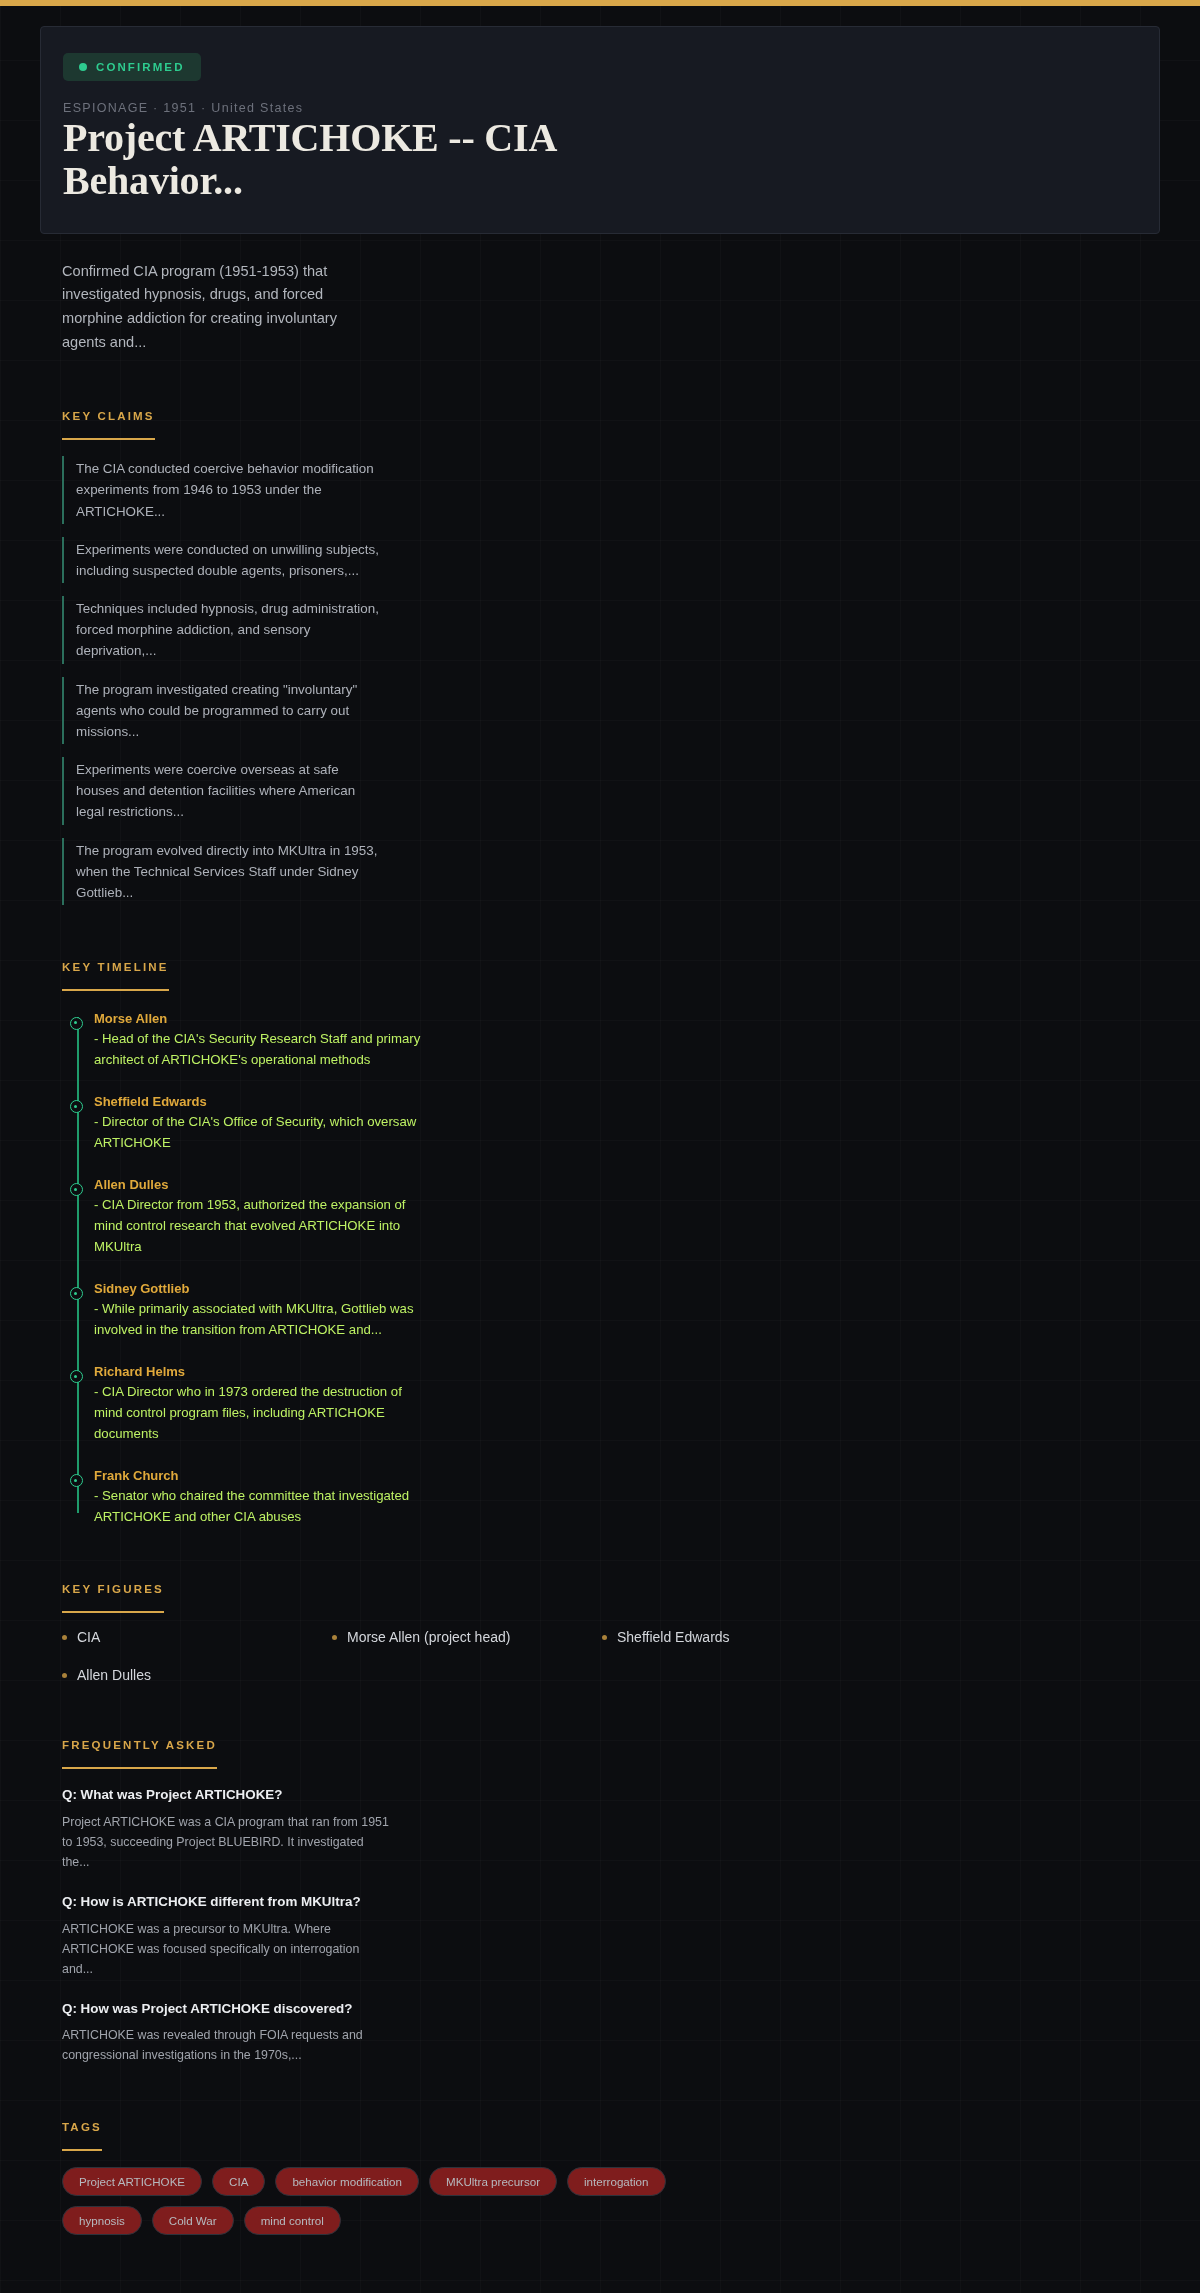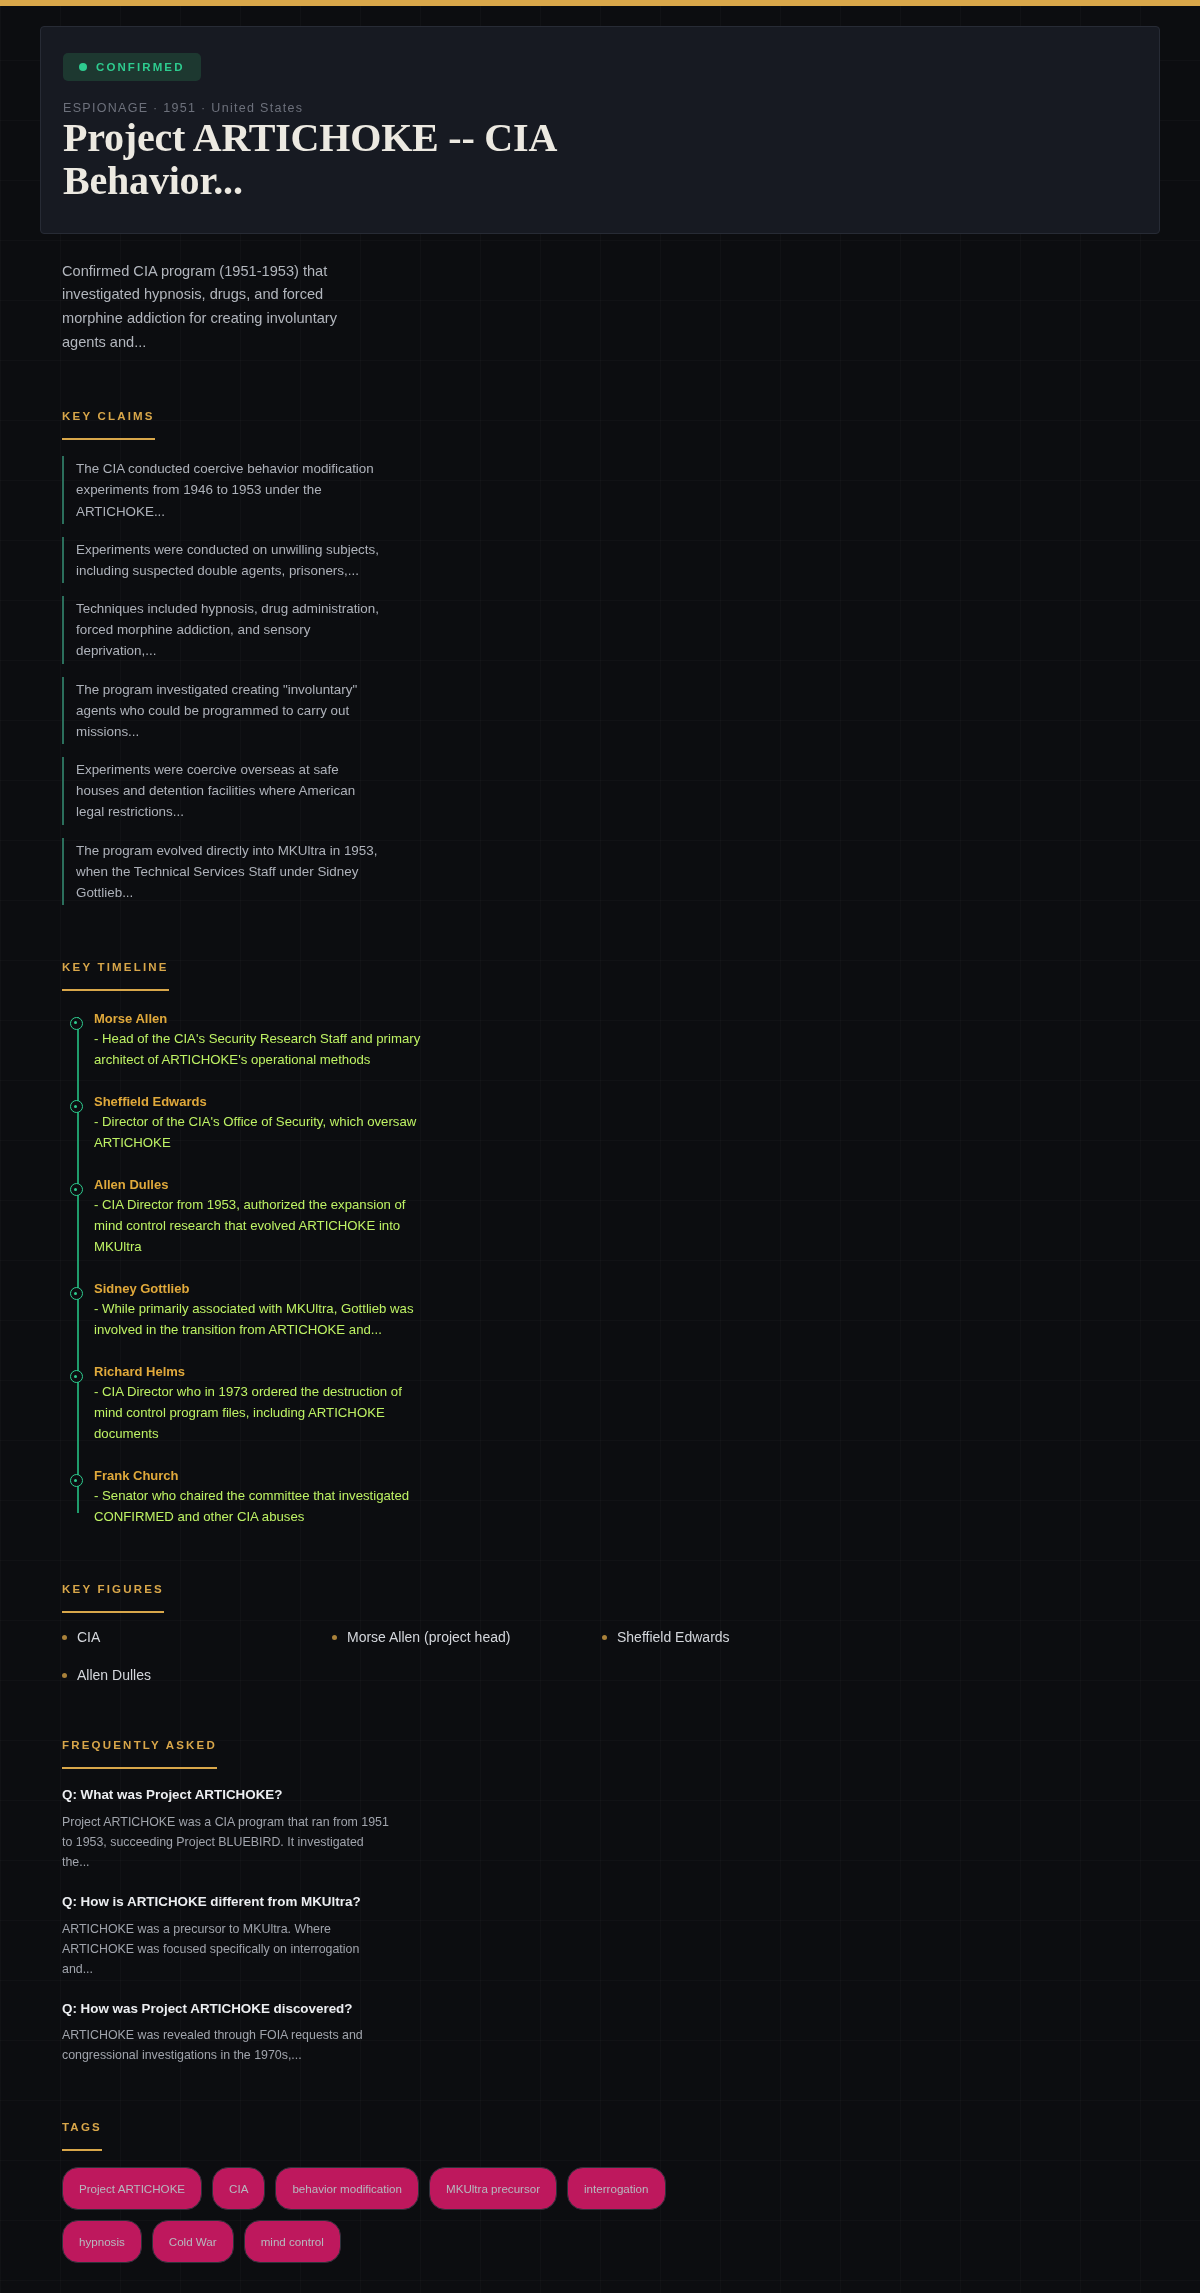--- a/index.html
+++ b/index.html
@@ -206,24 +206,24 @@
   }
 
   
   .tags-wrap {
     display: flex;
     flex-wrap: wrap;
     gap: 10px;
     max-width: 660px;
   }
   .tag {
-    background: #be185d;
+    background: #7f1d1d;
     border: 1px solid #2e323b;
     border-radius: 16px;
-    padding: 14px 16px;
+    padding: 7px 16px;
     color: #b6babf;
     font-size: 11.6px;
     white-space: nowrap;
   }
 </style>
 </head>
 <body>
 
 <div class="topbar"></div>
 
@@ -282,21 +282,21 @@
 
       <div class="tl-item">
         <span class="tl-dot"></span>
         <div class="tl-name">Richard Helms</div>
         <div class="tl-desc">- CIA Director who in 1973 ordered the destruction of mind control program files, including ARTICHOKE documents</div>
       </div>
 
       <div class="tl-item">
         <span class="tl-dot"></span>
         <div class="tl-name">Frank Church</div>
-        <div class="tl-desc">- Senator who chaired the committee that investigated CONFIRMED and other CIA abuses</div>
+        <div class="tl-desc">- Senator who chaired the committee that investigated ARTICHOKE and other CIA abuses</div>
       </div>
 
     </div>
   </div>
 
   <div class="section sec-gap-top">
     <div class="section-heading">KEY FIGURES</div>
     <div class="figures-grid">
       <div class="figure-item">
         <span class="fig-dot"></span>

